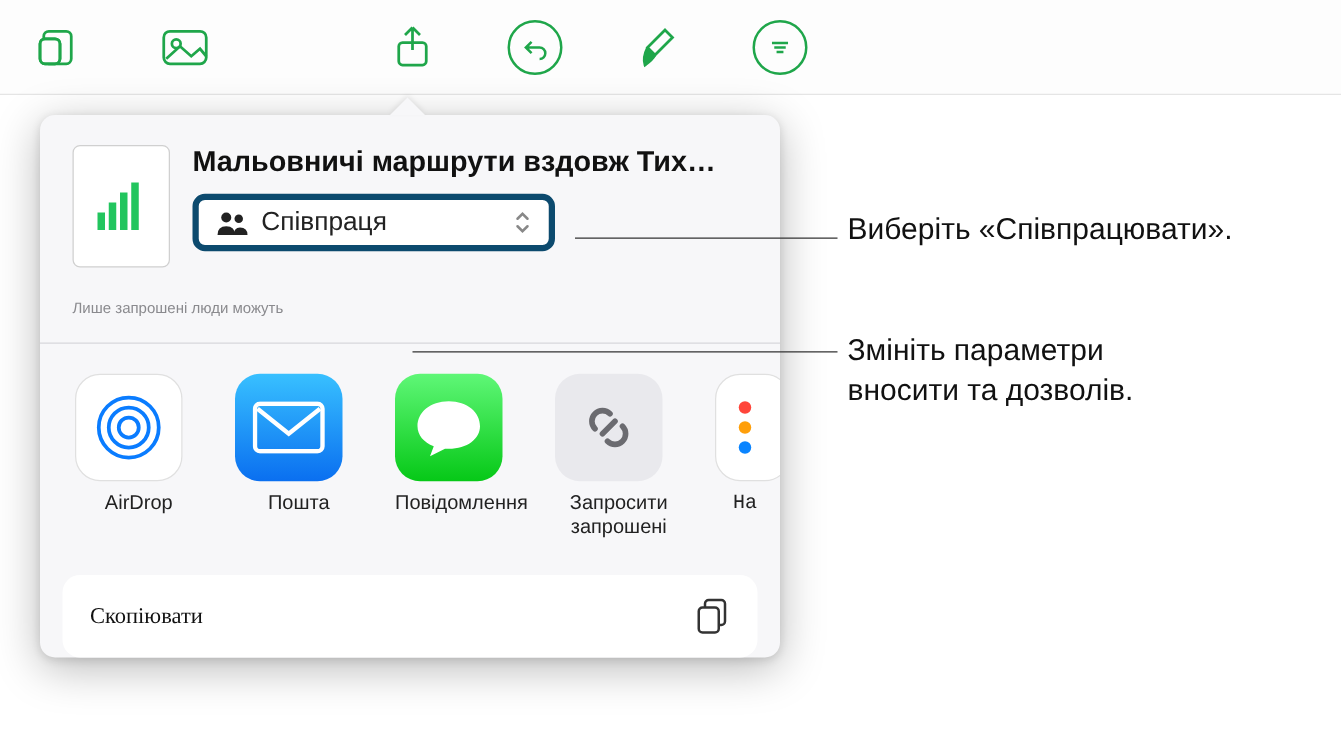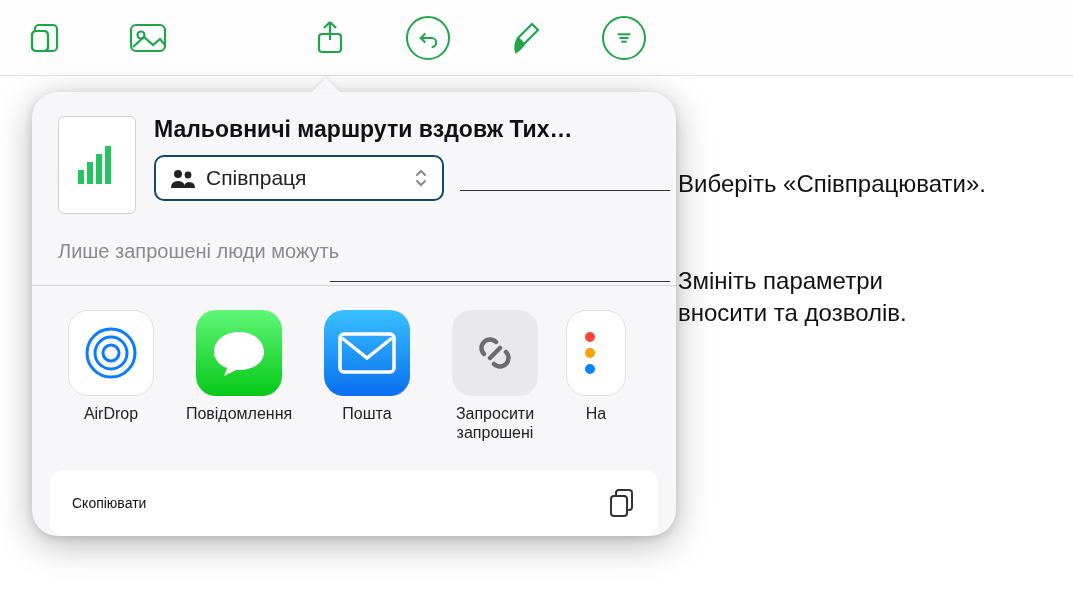--- a/index.html
+++ b/index.html
@@ -25,23 +25,23 @@
     display: flex; align-items: center; justify-content: center;
     border-radius: 8px;
   }
   .tb-btn svg { stroke: #1fa64a; fill: none; stroke-width: 2.2; }
   .tb-btn.circle { border: 2.5px solid #1fa64a; border-radius: 50%; width: 44px; height: 44px; }
   .tb-btn.circle svg { width: 22px; height: 22px; }
   .share-popover {
     position: absolute;
     left: 32px;
     top: 92px;
-    width: 644px;
+    width: 592px;
     background: #f7f7f9;
-    border-radius: 26px;
+    border-radius: 12px;
     box-shadow: 0 8px 36px rgba(0,0,0,.28), 0 2px 8px rgba(0,0,0,.12);
   }
   .share-popover::before {
     content: "";
     position: absolute;
     top: -14px; left: 280px;
     border: 14px solid transparent;
     border-bottom-color: #f7f7f9;
     border-top: 0;
     filter: drop-shadow(0 -2px 2px rgba(0,0,0,.08));
@@ -57,49 +57,49 @@
     border: 1px solid #d0d0d0;
     border-radius: 6px;
     display: flex; align-items: center; justify-content: center;
   }
   .doc-thumb svg { width: 46px; height: 46px; }
   .header-info { flex: 1; }
   .doc-title { font-size: 23px; font-weight: 700; color: #111; margin-bottom: 12px; white-space: nowrap; overflow: hidden; text-overflow: ellipsis; }
   .collab-select {
     display: flex; align-items: center;
     background: #fff;
-    border: 2px solid #0c4a6e;
+    border: 5px solid #0c4a6e;
     border-radius: 10px;
     height: 46px;
     padding: 0 14px;
     width: 290px;
     gap: 10px;
   }
   .collab-select .label { font-size: 21px; color: #222; flex: 1; }
   .perm-text {
     color: #8a8a8e;
-    font-size: 20px;
+    font-size: 12px;
     padding: 6px 26px 20px 26px;
     line-height: 1.35;
   }
   .perm-text span:last-child::after {
     content: " ›";
     font-size: 22px;
     color: #8a8a8e;
     font-weight: 600;
   }
   .divider { height: 1px; background: #d8d8dc; margin: 0; }
   .share-row {
     display: flex;
     gap: 26px;
     padding: 24px 20px 18px 28px;
     overflow: hidden;
   }
   .share-item {
-    display: flex; flex-direction: column; align-items: center;
+    display: flex; flex-direction: column; 
     gap: 8px;
     width: 102px;
     flex: 0 0 auto;
   }
   .share-icon {
     width: 86px; height: 86px;
     border-radius: 20px;
     display: flex; align-items: center; justify-content: center;
   }
   .share-label { font-size: 16px; color: #222; text-align: center; line-height: 1.2; }
@@ -108,21 +108,21 @@
   .icon-mail { background: linear-gradient(#38c0ff, #0a6ff0); }
   .icon-link { background: #e9e9ed; }
   .icon-reminders { background: #fff; border: 1px solid #e0e0e0; }
   .action-card {
     margin: 10px 18px 0 18px;
     background: #fff;
     border-radius: 14px;
     padding: 18px 22px;
     display: flex; align-items: center; justify-content: space-between;
   }
-  .action-card .label { font-size: 14px; color: #111; }
+  .action-card .label { font-size: 18px; color: #111; font-family: Liberation Serif, serif; }
   
   .callout {
     position: absolute;
     font-size: 24px;
     color: #111;
     line-height: 1.35;
   }
   .callout-line {
     position: absolute;
     height: 1px;
@@ -208,45 +208,45 @@
       <div class="share-icon icon-airdrop">
         <svg width="60" height="60" viewBox="0 0 60 60">
             <circle cx="30" cy="30" r="8" stroke="#0a7cff" stroke-width="3" fill="none"></circle>
             <circle cx="30" cy="30" r="16" stroke="#0a7cff" stroke-width="3" fill="none"></circle>
             <circle cx="30" cy="30" r="24" stroke="#0a7cff" stroke-width="3" fill="none"></circle>
           </svg>
       </div>
       <div class="share-label">AirDrop</div>
     </div>
     <div class="share-item">
-      <div class="share-icon icon-messages">
-        <svg width="58" height="54" viewBox="0 0 58 54">
-            <path d="M29 6 C14 6 4 15 4 26 C4 33 9 39 17 42 L14 50 L26 44 C27 44 28 44 29 44 C44 44 54 36 54 26 C54 15 44 6 29 6 Z" fill="#fff"></path>
-          </svg>
-      </div>
-      <div class="share-label">Повідомлення</div>
-    </div>
-    <div class="share-item">
       <div class="share-icon icon-mail">
         <svg width="58" height="42" viewBox="0 0 58 42">
             <rect x="2" y="2" width="54" height="38" rx="4" fill="none" stroke="#fff" stroke-width="3.5"></rect>
             <path d="M4 6 L29 26 L54 6" stroke="#fff" stroke-width="3.5" fill="none"></path>
           </svg>
       </div>
       <div class="share-label">Пошта</div>
     </div>
     <div class="share-item">
+      <div class="share-icon icon-messages">
+        <svg width="58" height="54" viewBox="0 0 58 54">
+            <path d="M29 6 C14 6 4 15 4 26 C4 33 9 39 17 42 L14 50 L26 44 C27 44 28 44 29 44 C44 44 54 36 54 26 C54 15 44 6 29 6 Z" fill="#fff"></path>
+          </svg>
+      </div>
+      <div class="share-label">Повідомлення</div>
+    </div>
+    <div class="share-item">
       <div class="share-icon icon-link">
         <svg width="50" height="50" viewBox="0 0 50 50">
             <path d="M20 30 L30 20 M14 26 A8 8 0 0 1 26 14 M36 24 A8 8 0 0 1 24 36" stroke="#6b6b70" stroke-width="4.5" fill="none" stroke-linecap="round"></path>
           </svg>
       </div>
       <div class="share-label">Запросити запрошені</div>
     </div>
-    <div class="share-item" style="width:48px;">
+    <div class="share-item" style="width:48px;font-family:Liberation Mono, monospace;">
       <div class="share-icon icon-reminders" style="width:60px;">
         <svg width="28" height="56" viewBox="0 0 28 56">
             <circle cx="8" cy="12" r="5" fill="#ff453a"></circle>
             <circle cx="8" cy="28" r="5" fill="#ff9f0a"></circle>
             <circle cx="8" cy="44" r="5" fill="#0a84ff"></circle>
           </svg>
       </div>
       <div class="share-label">На</div>
     </div>
   </div>

